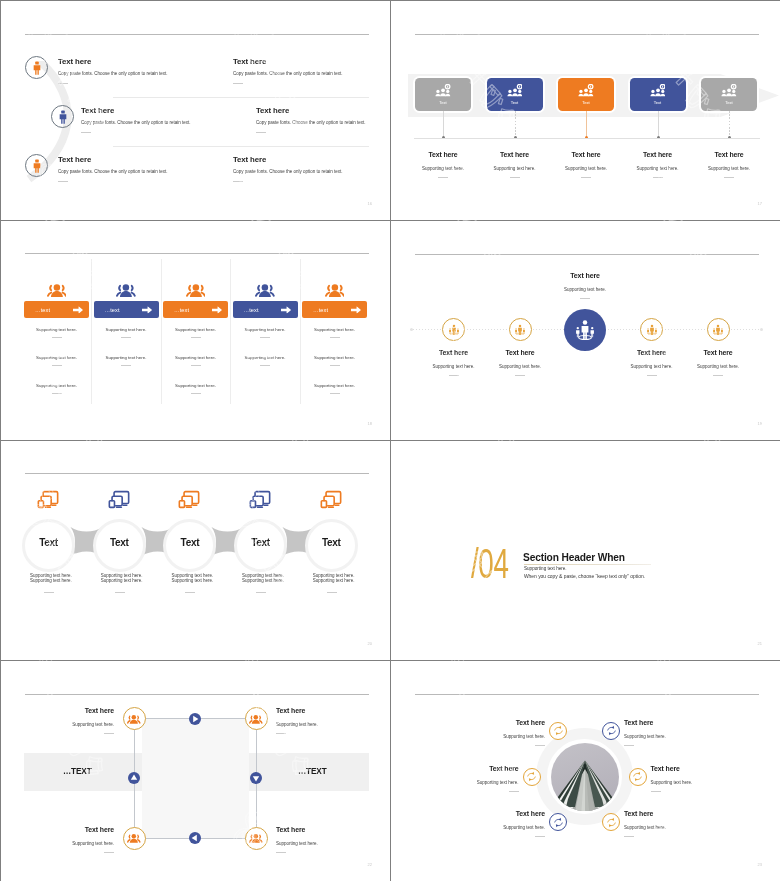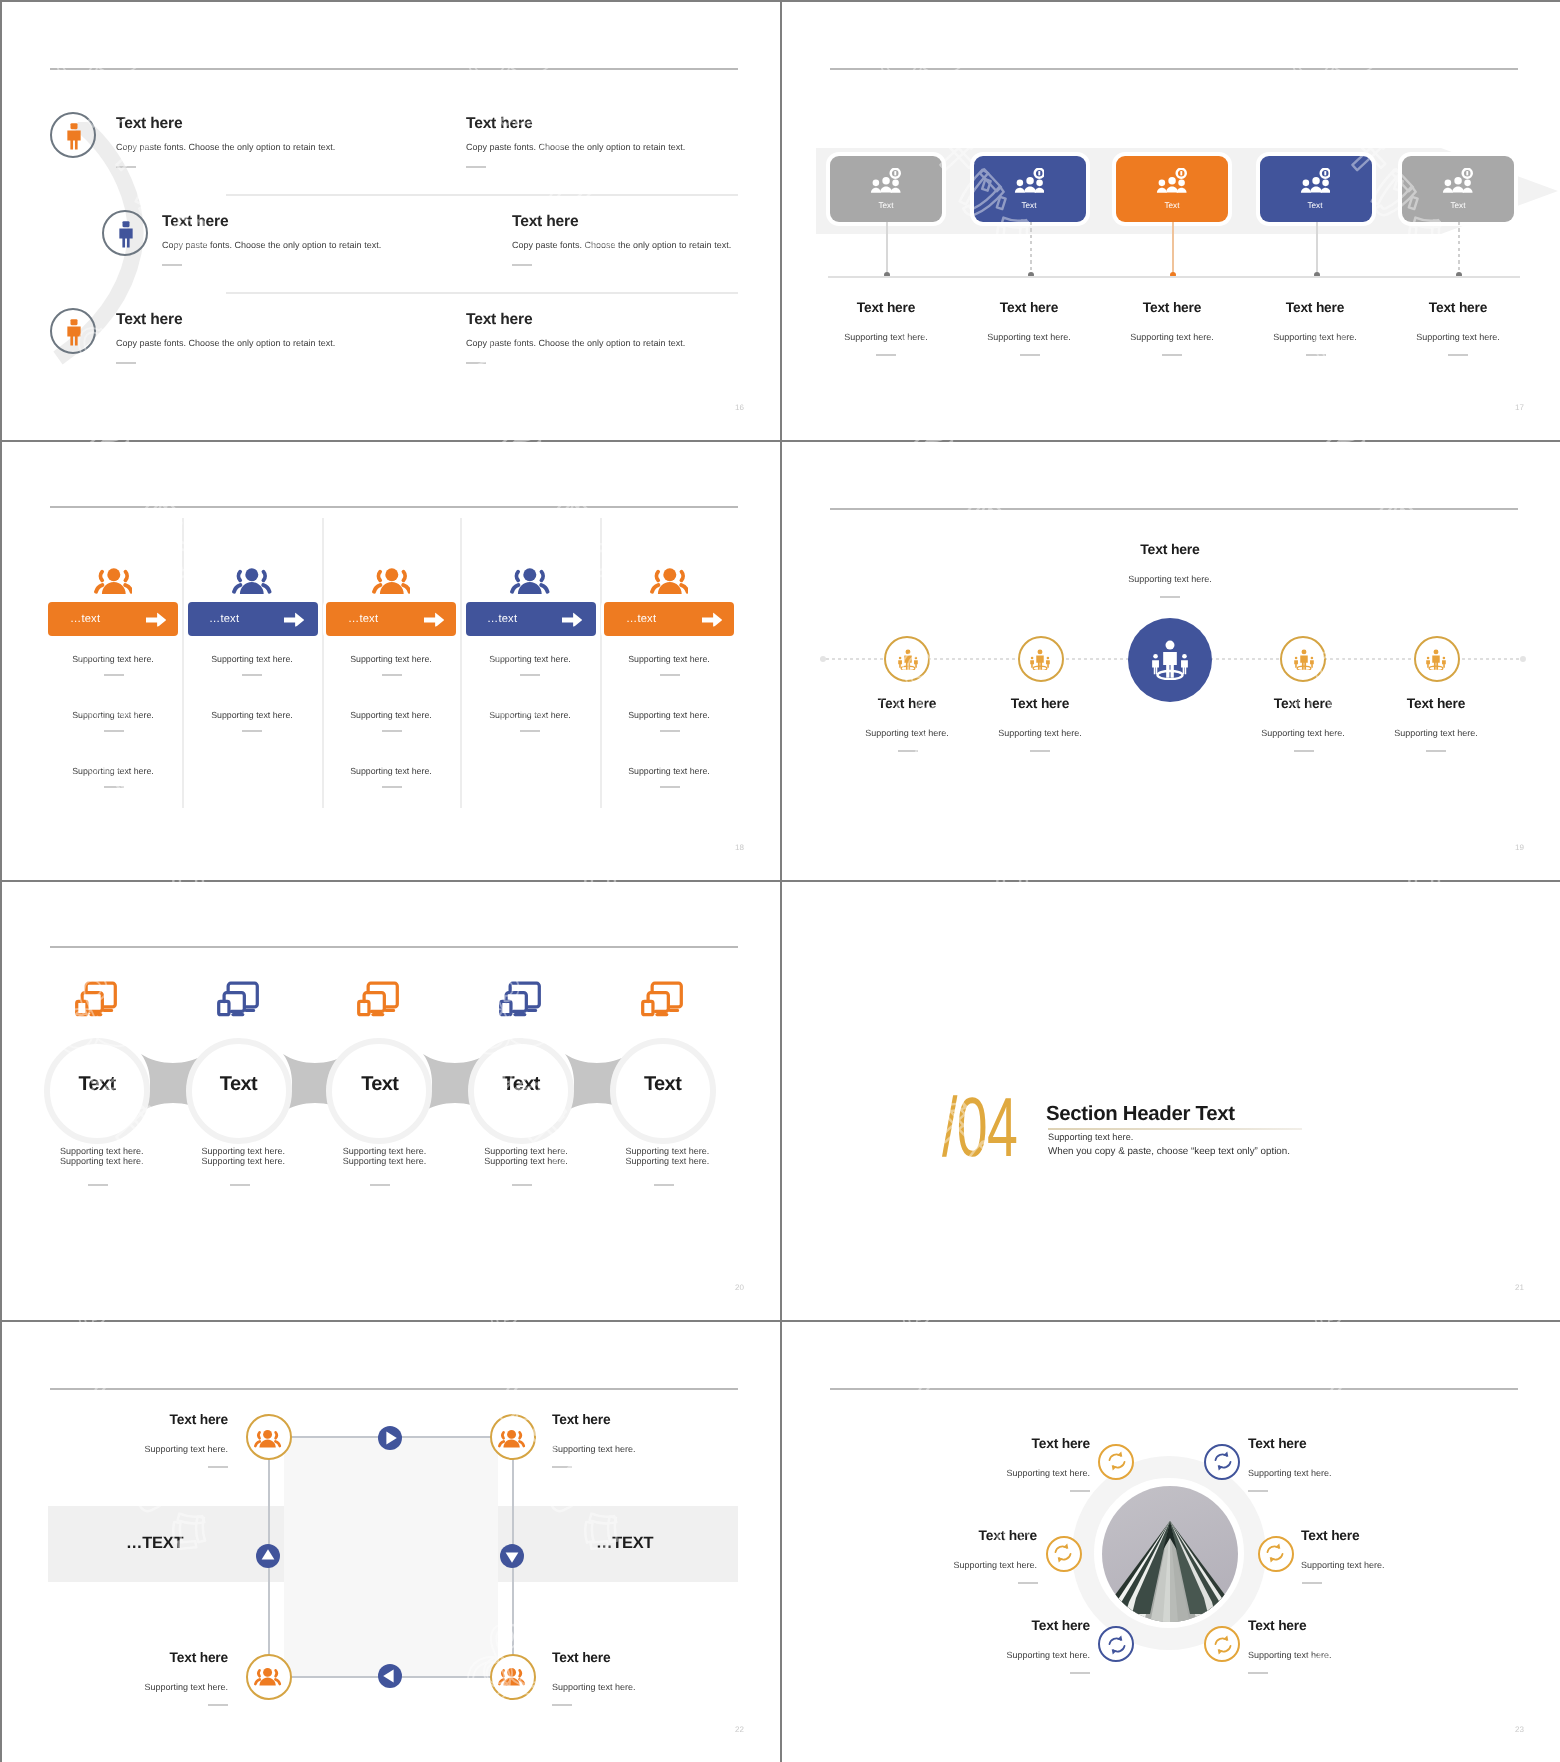--- a/index.html
+++ b/index.html
@@ -744,21 +744,21 @@
         <div class="cap20" style="left: 311.8px; top: 131.5px;">
           <div class="l">Supporting text here.</div>
           <div class="l">Supporting text here.</div>
           <div class="dash"></div>
         </div>
       </div>
     <div class="pgnum" style="right:18px;bottom:14px">20</div>
   </div>
   <div class="slide s21">
     <div class="num21">/04</div>
-    <div class="ttl21">Section Header Text</div>
+    <div class="ttl21">Section Header When</div>
     <div class="rule21"></div>
     <div class="sub21">Supporting text here.</div>
     <div class="note21">When you copy &amp; paste, choose “keep text only” option.</div>
     <div class="pgnum" style="right:18px;bottom:14px">21</div>
   </div>
   <div class="slide s22">
     <div class="topline" style="left:24px;top:33px;width:344px;"></div>
     <div class="band22"></div>
     <div class="sq22"></div>
     <div class="bt22 bt22l">…TEXT</div>

